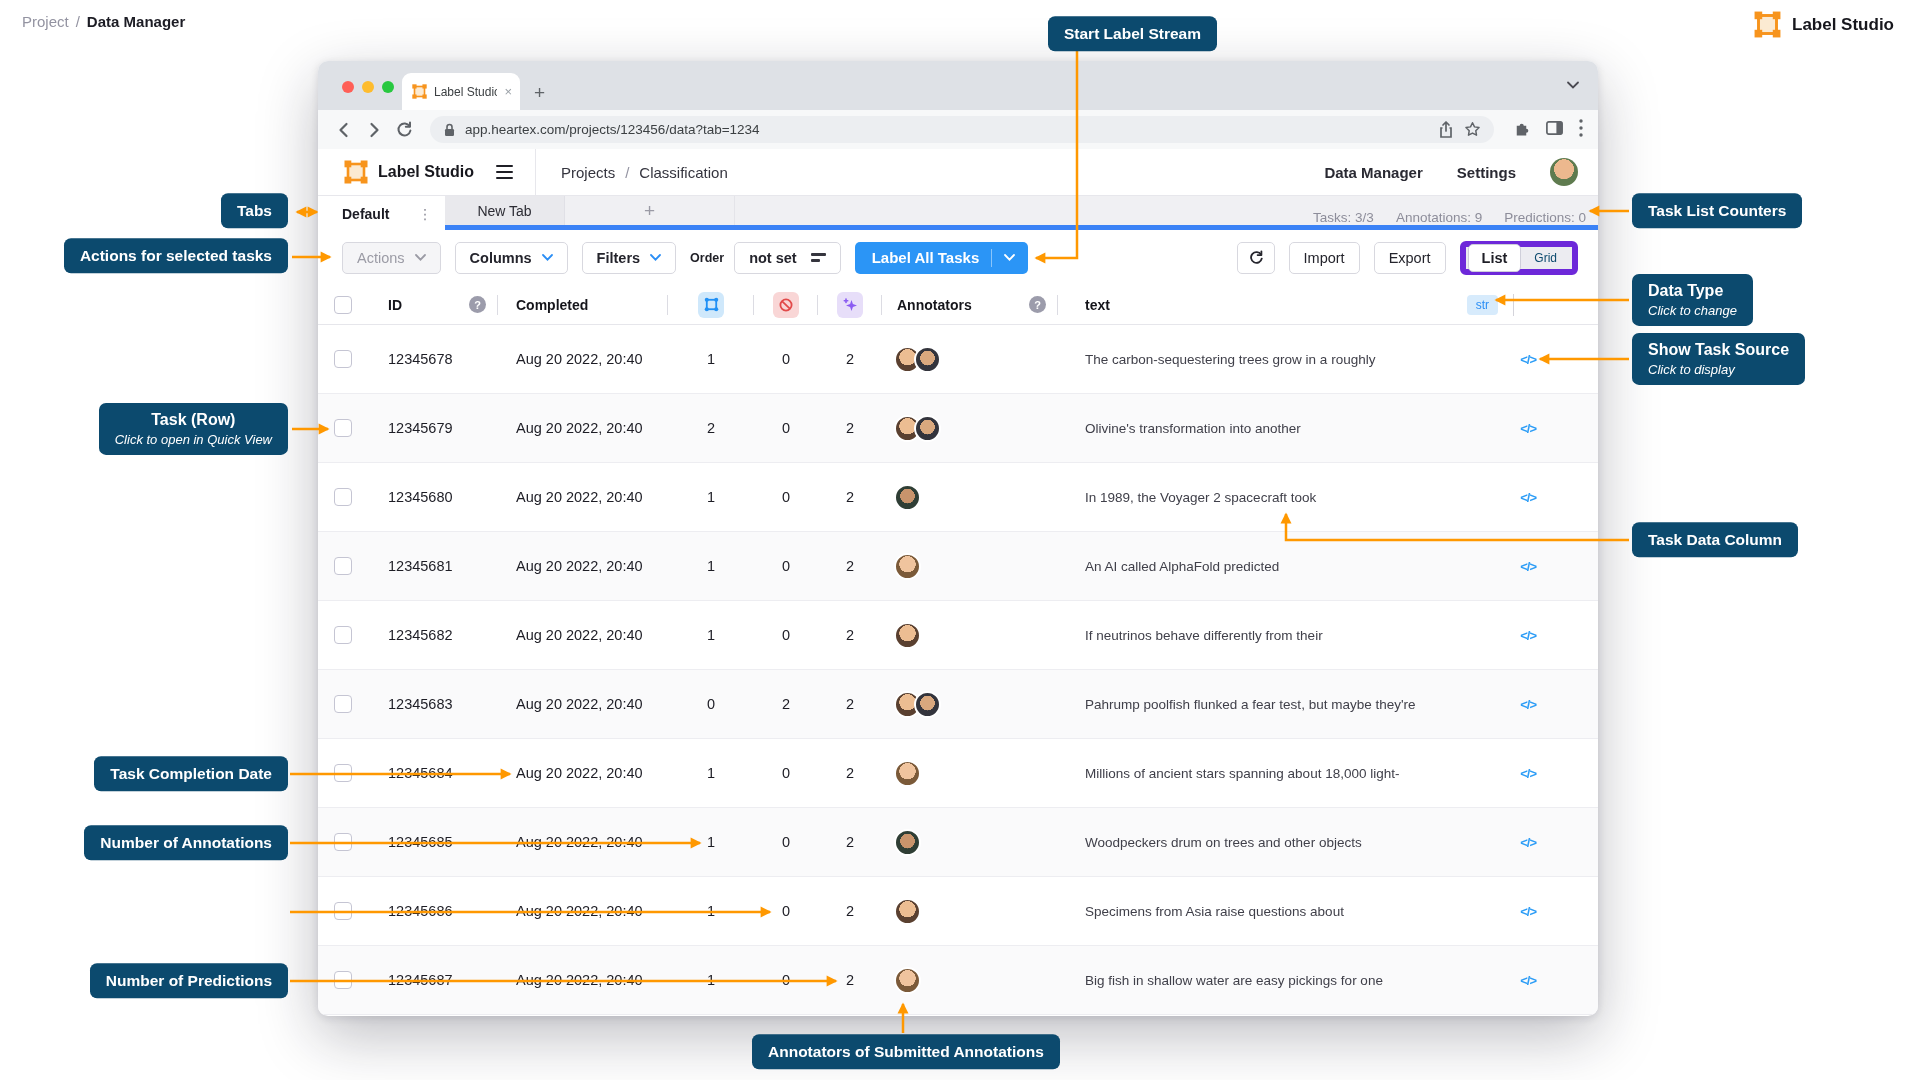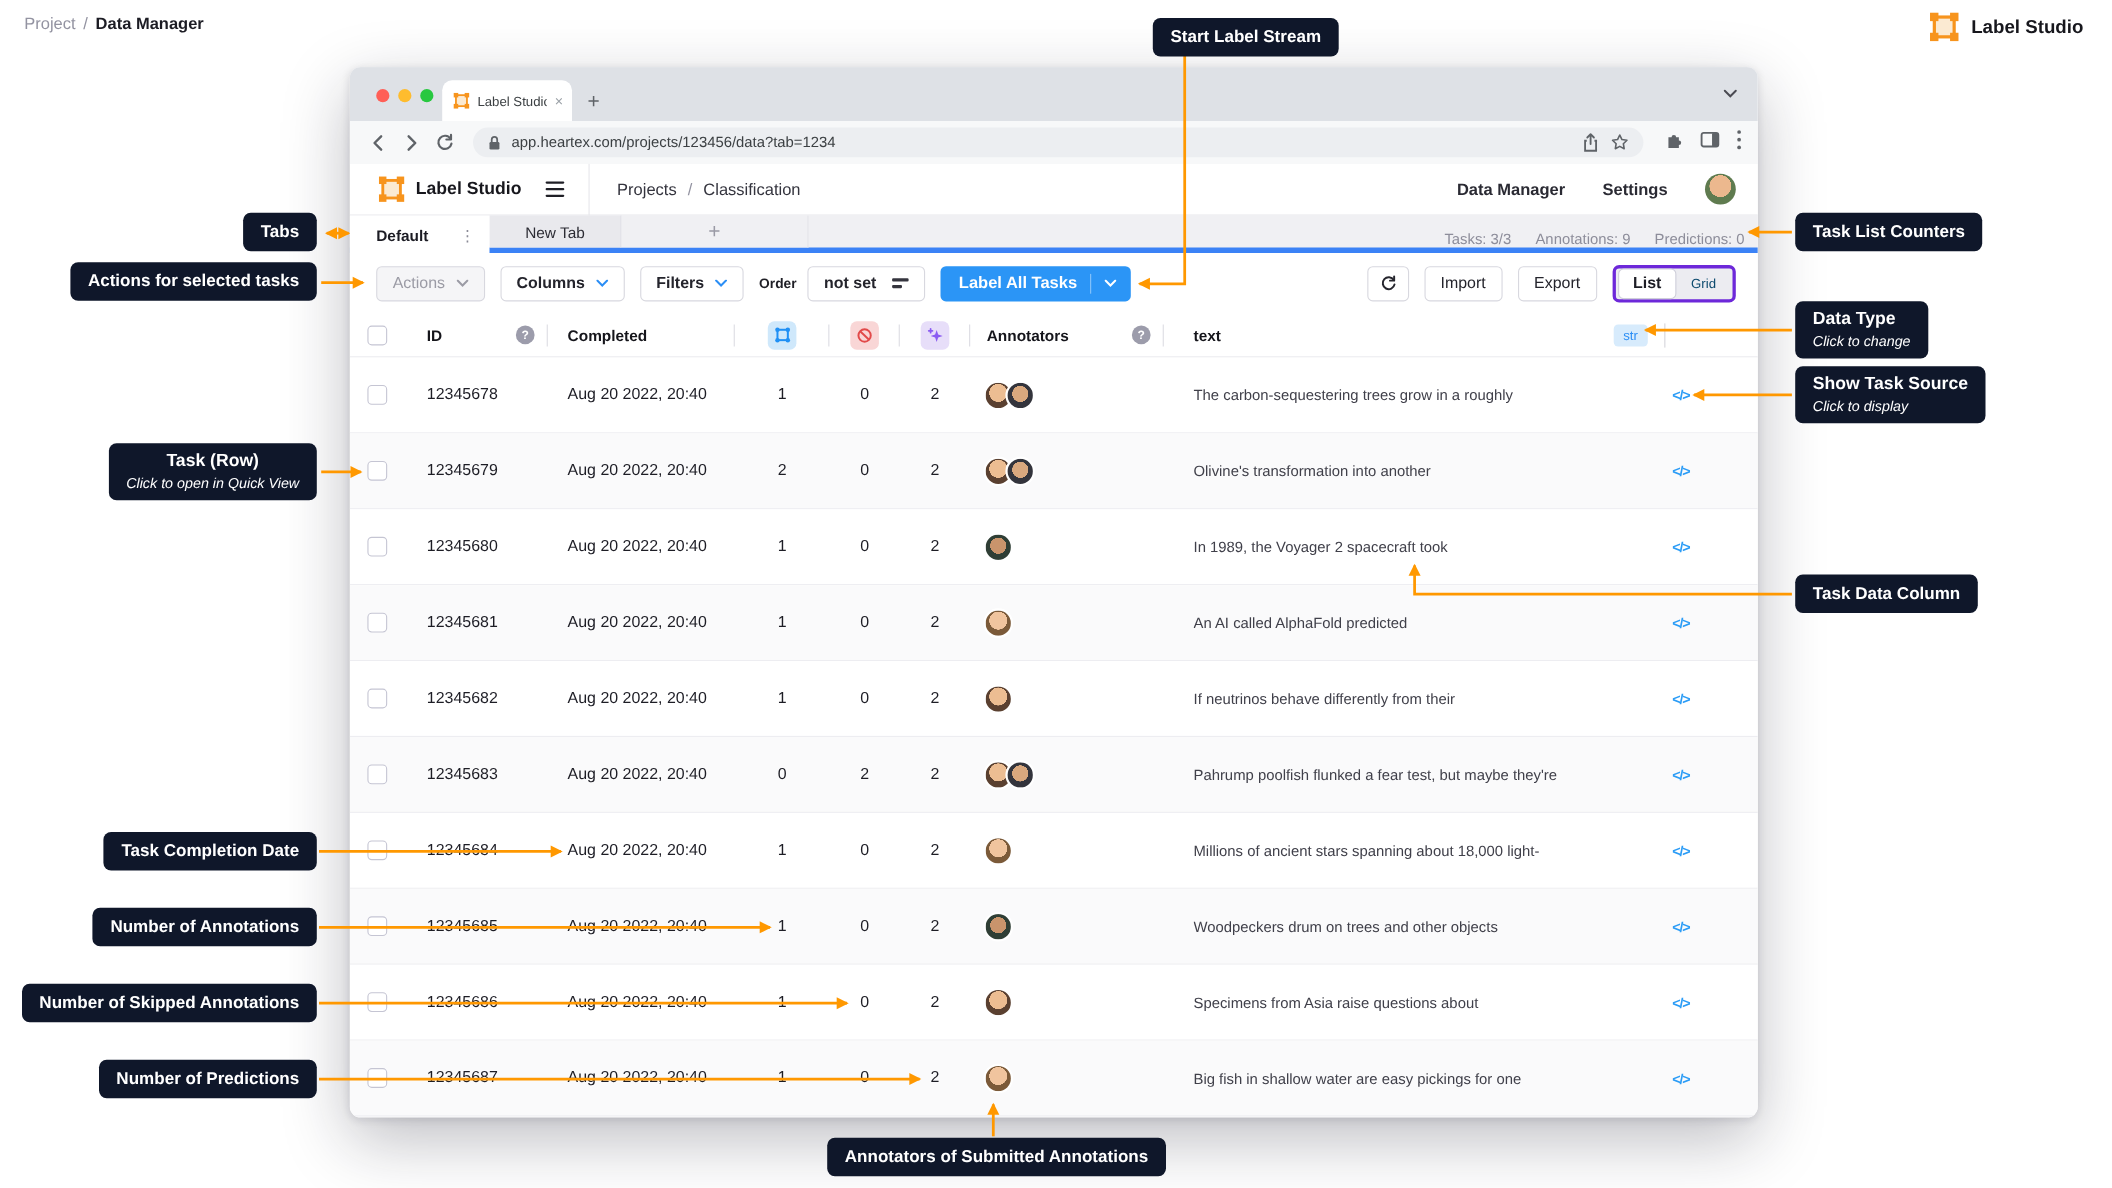--- a/index.html
+++ b/index.html
@@ -65,21 +65,21 @@
   .order-lbl { font-size:12.5px; font-weight:700; color:#1f1f26; margin:0 10px 0 14px; }
   .btn-notset { font-weight:600; gap:14px; }
   .sorticon { display:flex; flex-direction:column; gap:3.5px; }
   .sorticon i { display:block; height:2.4px; background:#35353e; border-radius:1px; }
   .sorticon .b1{width:15px;} .sorticon .b2{width:9px;}
   .btn-primary { margin-left:14px; background:#2b95f6; border:none; color:#fff; font-size:15px; font-weight:600; padding:0 13px 0 17px; gap:12px; }
   .btn-primary .pdiv { width:1px; height:18px; background:rgba(255,255,255,.45); }
   .tb-spacer { flex:1; }
   .btn-icon { width:38px; padding:0; }
   .tb-right { display:flex; align-items:center; gap:14px; }
-  .seg { height:34px; background:#ececf1; border:3px solid #6d28d9; border-radius:6px; display:flex; align-items:center; padding:2px; }
+  .seg { height:34px; background:#ececf1; border:6px solid #6d28d9; border-radius:6px; display:flex; align-items:center; padding:2px; }
   .seg .on { height:28px; background:#fff; border:1px solid #cfcfda; border-radius:5px; padding:0 13px; display:flex; align-items:center;
              font-size:14.5px; font-weight:600; color:#1e1e26; }
   .seg .off { padding:0 13px; font-size:12px; font-weight:400; color:#0c4a6e; }
   .gap14 { margin-left:14px;font-weight:bold; }
 
   
   .thead, .trow { display:grid; grid-template-columns:52px 128px 170px 86px 64px 64px 176px 1fr; align-items:center; }
   .thead { height:40px; border-bottom:1px solid #e6e6eb; background:#fff; font-size:14px; font-weight:700; color:#15151b; }
   .cell { position:relative; display:flex; align-items:center; height:100%; }
   .vd::after { content:""; position:absolute; right:0; top:50%; transform:translateY(-50%); width:1px; height:20px; background:#dcdce3; }
@@ -102,21 +102,21 @@
   .c-avatars .avatar { width:27px; height:27px; border:2px solid #fff; }
   .c-avatars .avatar + .avatar { margin-left:-7px; }
 
   .avatar-female-1 { background:radial-gradient(circle at 50% 40%, #ecbd92 0 45%, #5a4030 46%); }
   .avatar-male-1   { background:radial-gradient(circle at 50% 44%, #d9a87e 0 42%, #33343c 43%); }
   .avatar-male-2   { background:radial-gradient(circle at 50% 44%, #c9946c 0 42%, #2f3e35 43%); }
   .avatar-female-2 { background:radial-gradient(circle at 50% 40%, #f0c49e 0 45%, #7b5a39 46%); }
   .avatar-account  { background:radial-gradient(circle at 50% 40%, #ecb88e 0 45%, #5f7b4f 46%); }
 
   
-  .co { position:absolute; background:#0f172a; color:#fff; border-radius:7px; padding:8px 16px;
+  .co { position:absolute; background:#0c4a6e; color:#fff; border-radius:7px; padding:8px 16px;
         font-size:15.5px; font-weight:600; white-space:nowrap; transform:translateY(-50%); line-height:1.25; }
   .co .sub { display:block; font-size:13px; font-weight:500; font-style:italic; margin-top:2px; }
   .co.two { padding:7px 16px; }
   .co.center { text-align:center; }
   .overlay { position:absolute; left:0; top:0; width:1920px; height:1080px; pointer-events:none; }
 </style>
 </head>
 <body>
 
 <svg width="0" height="0" style="position:absolute">
@@ -689,23 +689,20 @@
   <div class="co two center" style="right:1632px; top:429px">
     <span style="font-size:16px">Task (Row)</span>
     <span class="sub">Click to open in Quick View</span>
   </div>
   <div class="co" style="right:1632px; top:774px">
     <span>Task Completion Date</span>
   </div>
   <div class="co" style="right:1632px; top:843px">
     <span>Number of Annotations</span>
   </div>
-  <div class="co" style="right:1632px; top:912px">
-    <span>Number of Skipped Annotations</span>
-  </div>
   <div class="co" style="right:1632px; top:981px">
     <span>Number of Predictions</span>
   </div>
   <div class="co" style="left:752px; top:1052px">
     <span>Annotators of Submitted Annotations</span>
   </div>
   <div class="co" style="left:1632px; top:211px">
     <span>Task List Counters</span>
   </div>
   <div class="co two" style="left:1632px; top:300px">

